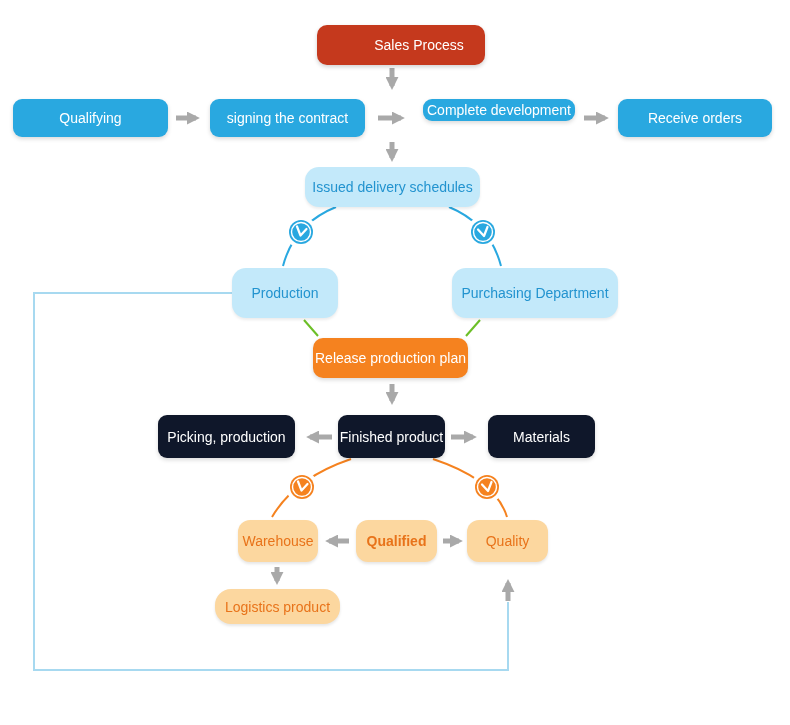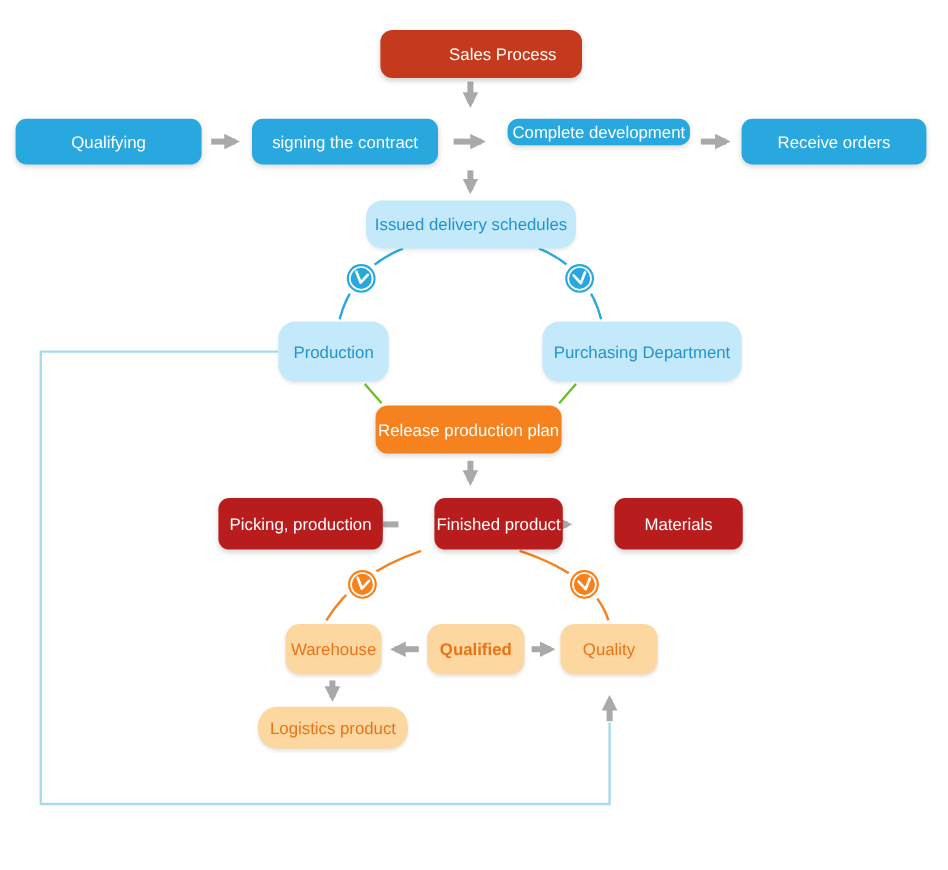--- a/index.html
+++ b/index.html
@@ -16,21 +16,21 @@
     z-index:2;
     display:flex;align-items:center;justify-content:center;
     font-size:14px;
     white-space:nowrap;
     text-align:center;
   }
   .box.red{background:#c5391d;color:#fff;border-radius:10px;box-shadow:0 2px 4px rgba(0,0,0,.18);}
   .box.blue{background:#29a8e0;color:#fff;border-radius:9px;box-shadow:0 2px 4px rgba(0,0,0,.15);}
   .box.lightblue{background:#c3e9fa;color:#2293cf;border-radius:14px;box-shadow:0 2px 3px rgba(0,0,0,.08);}
   .box.orangebox{background:#f5821f;color:#fff;border-radius:10px;box-shadow:0 2px 4px rgba(0,0,0,.15);}
-  .box.green{background:#b91c1c;color:#fff;border-radius:9px;box-shadow:0 2px 4px rgba(0,0,0,.15);margin-left:24px;}
+  .box.green{background:#0f172a;color:#fff;border-radius:9px;box-shadow:0 2px 4px rgba(0,0,0,.15);}
   .box.tan{background:#fcd79f;color:#e8731a;border-radius:12px;box-shadow:0 2px 3px rgba(0,0,0,.10);}
   .box.tan.roundier{border-radius:16px;}
 </style>
 </head>
 <body>
 
 <div class="canvas">
 
   <svg class="wires" width="790" height="725" viewBox="0 0 790 725">
     <defs>
@@ -92,21 +92,21 @@
 
   <div class="box red" style="left:317px;top:25px;width:132px;height:40px;padding-left:36px;">Sales Process</div>
 
   <div class="box blue" style="left:13px;top:99px;width:155px;height:38px;">Qualifying</div>
   <div class="box blue" style="left:210px;top:99px;width:155px;height:38px;">signing the contract</div>
   <div class="box blue" style="left:423px;top:99px;width:152px;height:22px;">Complete development</div>
   <div class="box blue" style="left:618px;top:99px;width:154px;height:38px;">Receive orders</div>
 
   <div class="box lightblue" style="left:305px;top:167px;width:175px;height:40px;">Issued delivery schedules</div>
 
-  <div class="box lightblue" style="left:232px;top:268px;width:92px;height:50px;">Production</div>
+  <div class="box lightblue" style="left:232px;top:268px;width:106px;height:50px;">Production</div>
   <div class="box lightblue" style="left:452px;top:268px;width:166px;height:50px;">Purchasing Department</div>
 
   <div class="box orangebox" style="left:313px;top:338px;width:155px;height:40px;">Release production plan</div>
 
   <div class="box green" style="left:158px;top:415px;width:137px;height:43px;">Picking, production</div>
   <div class="box green" style="left:338px;top:415px;width:107px;height:43px;">Finished product</div>
   <div class="box green" style="left:488px;top:415px;width:107px;height:43px;">Materials</div>
 
   <div class="box tan" style="left:238px;top:520px;width:80px;height:42px;">Warehouse</div>
   <div class="box tan" style="left:356px;top:520px;width:81px;height:42px;font-weight:bold;">Qualified</div>

